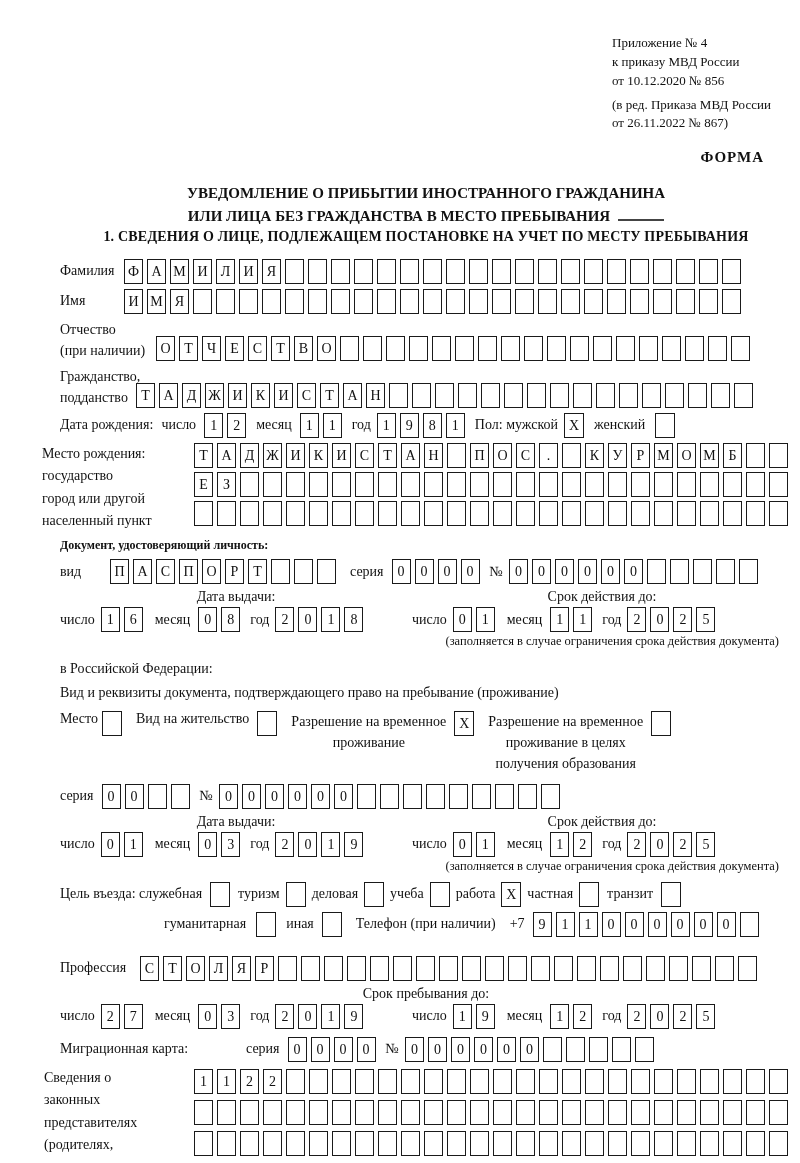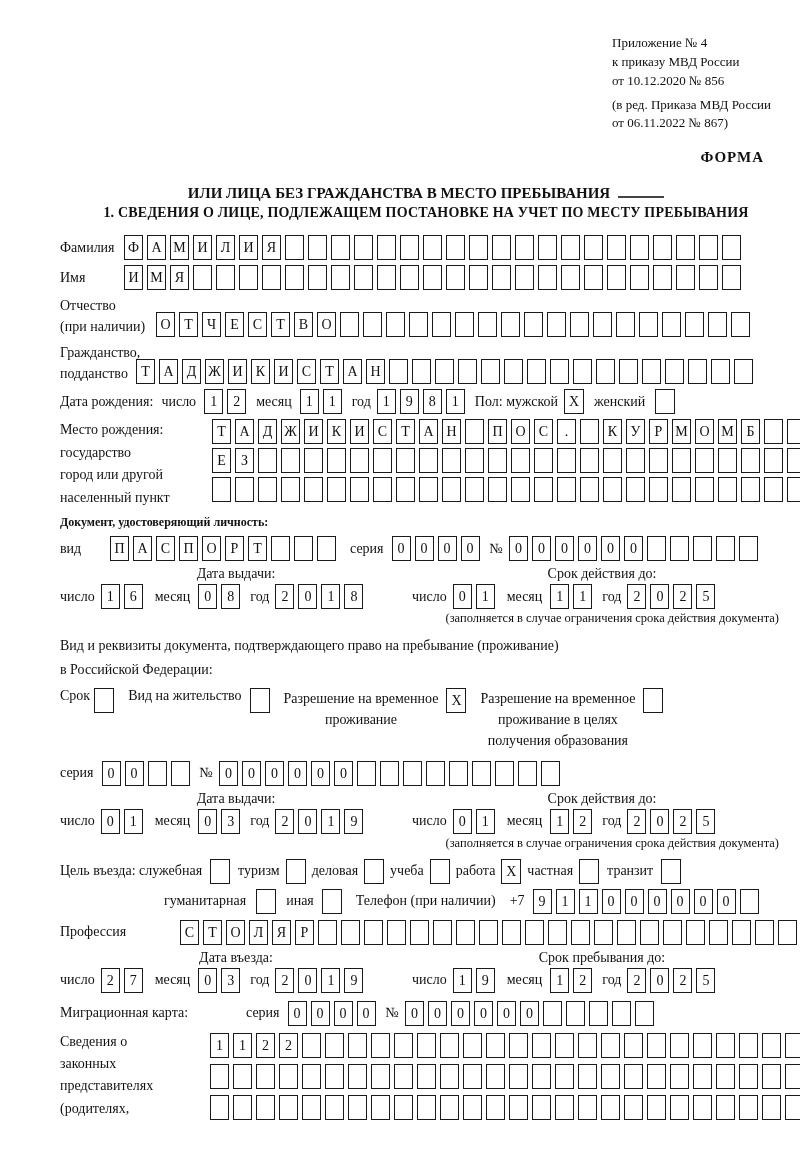--- a/index.html
+++ b/index.html
@@ -37,21 +37,21 @@
 
   .row { display:flex; align-items:center; margin-bottom:5px; }
   .row .lbl { flex:0 0 auto; }
   .w64 { width:64px; } .w96 { width:96px; } .w76 { width:76px; }
   .two-line { line-height:1.5; align-self:flex-start; }
   .top-align { align-items:flex-end; }
 
   .gap6 { margin-left:6px; } .gap8 { margin-left:8px; } .gap10 { margin-left:10px; } .gap14 { margin-left:14px; }
 
   
-  .multirow { display:flex; margin-bottom:4px; }
+  .multirow { display:flex; margin-bottom:4px;justify-content:flex-end; }
   .multirow .lblcol { flex:0 0 auto; line-height:1.6; font-size:14px; }
   .multirow .cellcol { display:flex; flex-direction:column; }
   .multirow .cellcol .cells { margin-bottom:4px; }
 
   .doc-head { text-align:left; font-weight:bold; font-size:12px; margin:6px 0 6px; }
 
   .dates { display:flex; margin-bottom:2px; }
   .dc1 { width:352px; } .dc2 { flex:1; }
   .dates .head { text-align:center; font-size:14px; }
   .dgrp { display:flex; align-items:center; }
@@ -69,26 +69,27 @@
 <body>
 
 <div class="page">
 
   <div class="hdr">
     <div>Приложение № 4</div>
     <div>к приказу МВД России</div>
     <div>от 10.12.2020 № 856</div>
     <div class="sub">
       <div>(в ред. Приказа МВД России</div>
-      <div>от 06.11.2022 № 867)</div>
+      <div>от 26.11.2022 № 867)</div>
     </div>
   </div>
   <div class="forma">ФОРМА</div>
 
   <div class="title">
+    <div>УВЕДОМЛЕНИЕ О ПРИБЫТИИ ИНОСТРАННОГО ГРАЖДАНИНА</div>
     <div>
       <span>ИЛИ ЛИЦА БЕЗ ГРАЖДАНСТВА В МЕСТО ПРЕБЫВАНИЯ</span><span class="uline"></span>
     </div>
   </div>
   <div class="sect">1. СВЕДЕНИЯ О ЛИЦЕ, ПОДЛЕЖАЩЕМ ПОСТАНОВКЕ НА УЧЕТ ПО МЕСТУ ПРЕБЫВАНИЯ</div>
 
   <div class="row">
     <span class="lbl w64">Фамилия</span>
     <span class="cells"><span class="cell">Ф</span><span class="cell">А</span><span class="cell">М</span><span class="cell">И</span><span class="cell">Л</span><span class="cell">И</span><span class="cell">Я</span><span class="cell"></span><span class="cell"></span><span class="cell"></span><span class="cell"></span><span class="cell"></span><span class="cell"></span><span class="cell"></span><span class="cell"></span><span class="cell"></span><span class="cell"></span><span class="cell"></span><span class="cell"></span><span class="cell"></span><span class="cell"></span><span class="cell"></span><span class="cell"></span><span class="cell"></span><span class="cell"></span><span class="cell"></span><span class="cell"></span></span>
   </div>
@@ -168,24 +169,24 @@
       <span>число</span>
       <span class="cells gap6"><span class="cell">0</span><span class="cell">1</span></span>
       <span class="gap8">месяц</span>
       <span class="cells gap8"><span class="cell">1</span><span class="cell">1</span></span>
       <span class="gap6">год</span>
       <span class="cells gap6"><span class="cell">2</span><span class="cell">0</span><span class="cell">2</span><span class="cell">5</span></span>
     </div>
   </div>
   <div class="note">(заполняется в случае ограничения срока действия документа)</div>
 
+  <div class="plain">в Российской Федерации:</div>
   <div class="plain">Вид и реквизиты документа, подтверждающего право на пребывание (проживание)</div>
-  <div class="plain">в Российской Федерации:</div>
   <div class="opt" style="margin-top:6px; margin-bottom:10px;">
-    <span>Срок</span>
+    <span>Место</span>
     <span class="checkbox" style="margin-left:4px;"></span>
     <span class="gap14">Вид на жительство</span>
     <span class="checkbox gap14"></span>
     <span class="olbl gap14">
       <span>Разрешение на временное</span><br>
       <span>проживание</span>
     </span>
     <span class="checkbox gap8">X</span>
     <span class="olbl gap14">
       <span>Разрешение на временное</span><br>
@@ -243,27 +244,26 @@
   <div class="row purpose-line2">
     <span>гуманитарная</span>
     <span class="checkbox gap10"></span>
     <span class="gap10">иная</span>
     <span class="checkbox gap8"></span>
     <span class="gap14">Телефон (при наличии)</span>
     <span class="gap14">+7</span>
     <span class="cells gap8"><span class="cell">9</span><span class="cell">1</span><span class="cell">1</span><span class="cell">0</span><span class="cell">0</span><span class="cell">0</span><span class="cell">0</span><span class="cell">0</span><span class="cell">0</span><span class="cell"></span></span>
   </div>
 
-  <div class="row" style="margin-top:6px;gap:40px;">
+  <div class="row" style="margin-top:19px;">
     <span class="lbl" style="width:80px;">Профессия</span>
     <span class="cells"><span class="cell">С</span><span class="cell">Т</span><span class="cell">О</span><span class="cell">Л</span><span class="cell">Я</span><span class="cell">Р</span><span class="cell"></span><span class="cell"></span><span class="cell"></span><span class="cell"></span><span class="cell"></span><span class="cell"></span><span class="cell"></span><span class="cell"></span><span class="cell"></span><span class="cell"></span><span class="cell"></span><span class="cell"></span><span class="cell"></span><span class="cell"></span><span class="cell"></span><span class="cell"></span><span class="cell"></span><span class="cell"></span><span class="cell"></span><span class="cell"></span><span class="cell"></span></span>
   </div>
 
   <div class="dates">
-    <div class="dc1 head">Дата въезда:</div>
     <div class="dc2 head">Срок пребывания до:</div>
   </div>
   <div class="dates" style="margin-bottom:8px;">
     <div class="dc1 dgrp">
       <span>число</span>
       <span class="cells gap6"><span class="cell">2</span><span class="cell">7</span></span>
       <span class="gap8">месяц</span>
       <span class="cells gap8"><span class="cell">0</span><span class="cell">3</span></span>
       <span class="gap6">год</span>
       <span class="cells gap6"><span class="cell">2</span><span class="cell">0</span><span class="cell">1</span><span class="cell">9</span></span>

